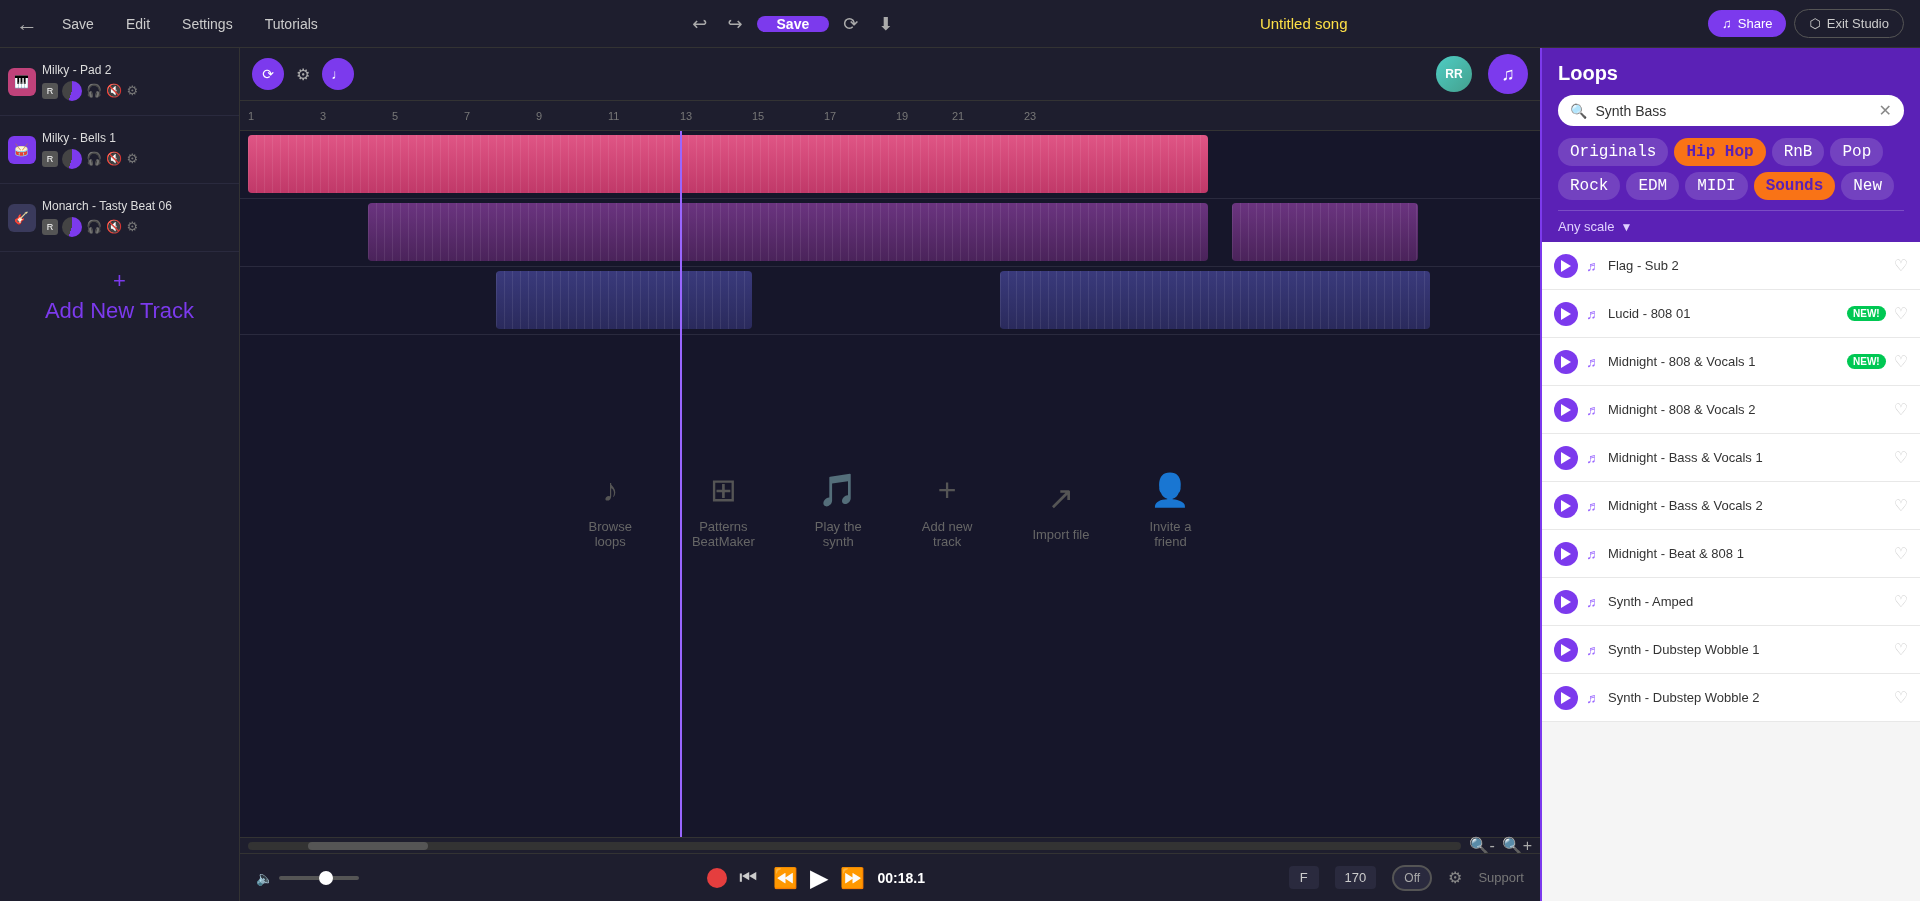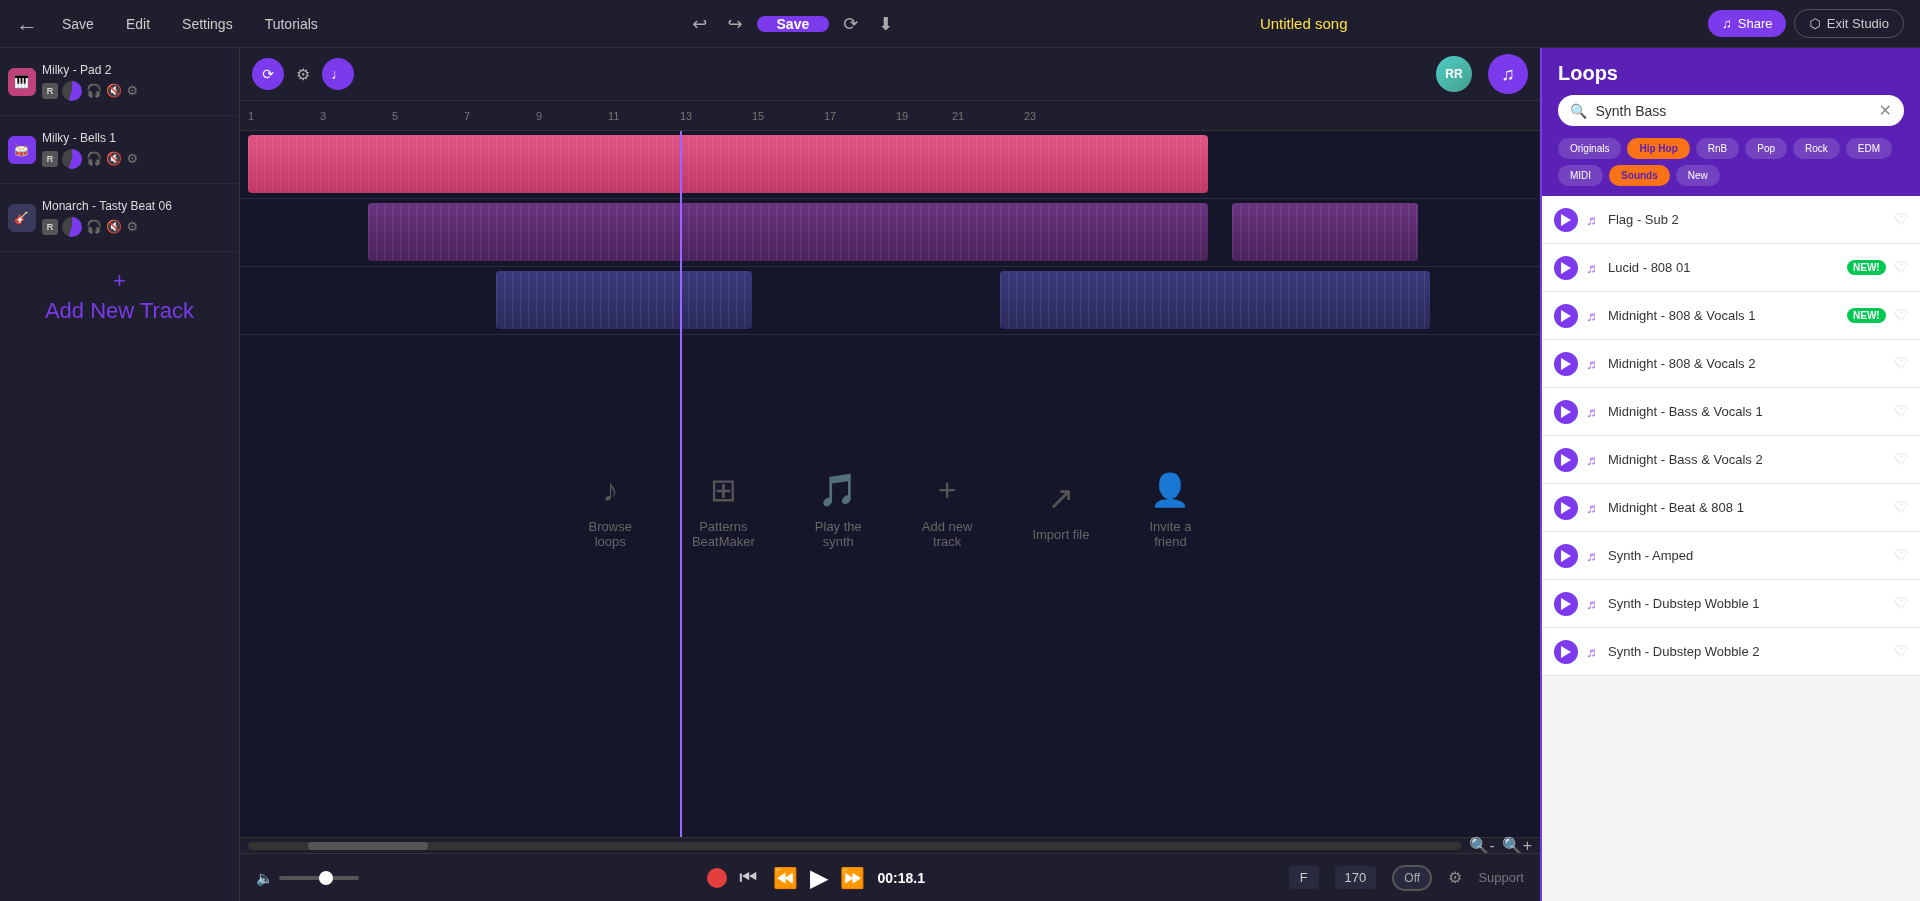--- a/index.html
+++ b/index.html
@@ -112,21 +112,21 @@
     #search-bar {
       display: flex; align-items: center; background: #fff; border-radius: 20px;
       padding: 6px 12px; gap: 8px; margin-bottom: 12px;
     }
     #search-bar input { border: none; outline: none; flex: 1; font-size: 14px; color: #333; }
     .search-icon { color: #888; font-size: 14px; }
     .clear-icon { color: #888; font-size: 16px; cursor: pointer; }
     #filter-tags { display: flex; flex-wrap: wrap; gap: 6px; margin-bottom: 10px; }
     .tag-btn {
       background: rgba(255,255,255,0.15); border: none; color: #fff;
-      font-size: 10px; padding: 5px 12px; border-radius: 16px; cursor: pointer;
+      font-size: 16px; padding: 5px 12px; border-radius: 16px; cursor: pointer; font-family: Liberation Mono, monospace;
     }
     .tag-btn.active { background: #f97316; color: #5b21b6; font-weight: 600; }
     #scale-filter {
       display: flex; align-items: center; gap: 6px; padding: 8px 0;
       color: #e0d0ff; font-size: 13px; cursor: pointer;
       border-top: 1px solid rgba(255,255,255,0.2);
     }
     #scale-filter .chevron { font-size: 12px; }
 
     
@@ -367,20 +367,24 @@
         <button class="tag-btn">Originals</button>
         <button class="tag-btn active">Hip Hop</button>
         <button class="tag-btn">RnB</button>
         <button class="tag-btn">Pop</button>
         <button class="tag-btn">Rock</button>
         <button class="tag-btn">EDM</button>
         <button class="tag-btn">MIDI</button>
         <button class="tag-btn active">Sounds</button>
         <button class="tag-btn">New</button>
       </div>
+      <div id="scale-filter">
+        <span>Any scale</span>
+        <span class="chevron">▼</span>
+      </div>
     </div>
 
     <div id="loops-list">
 
     <div class="loop-item">
     <div class="play-circle">
       <svg width="10" height="12" viewBox="0 0 10 12">
               <path d="M0 0 L10 6 L0 12 Z"></path>
             </svg>
     </div>

